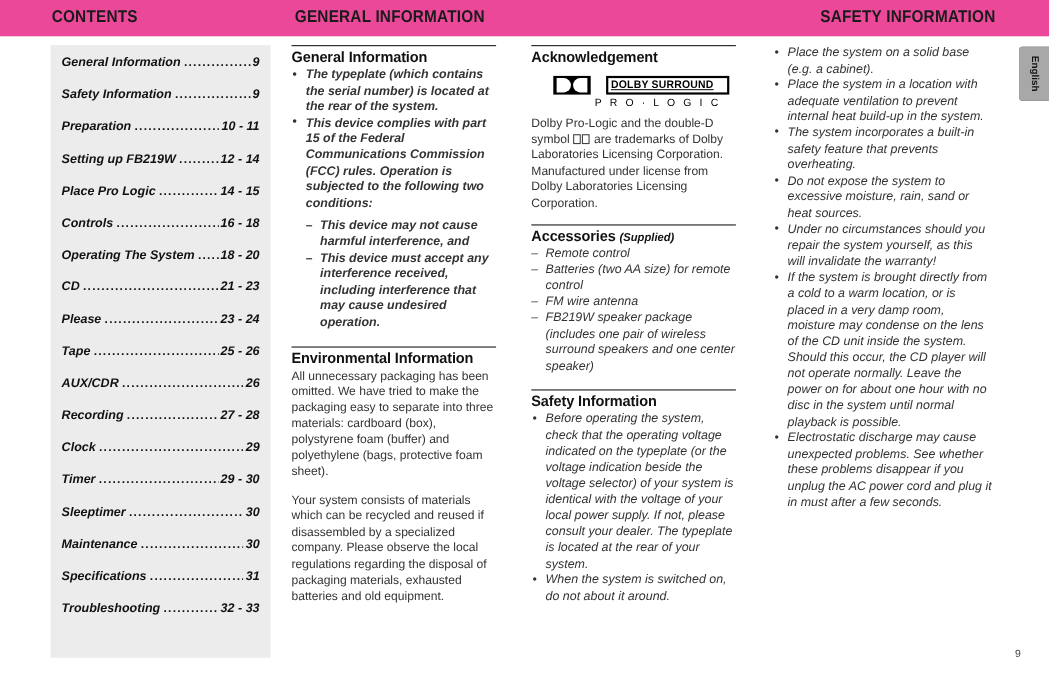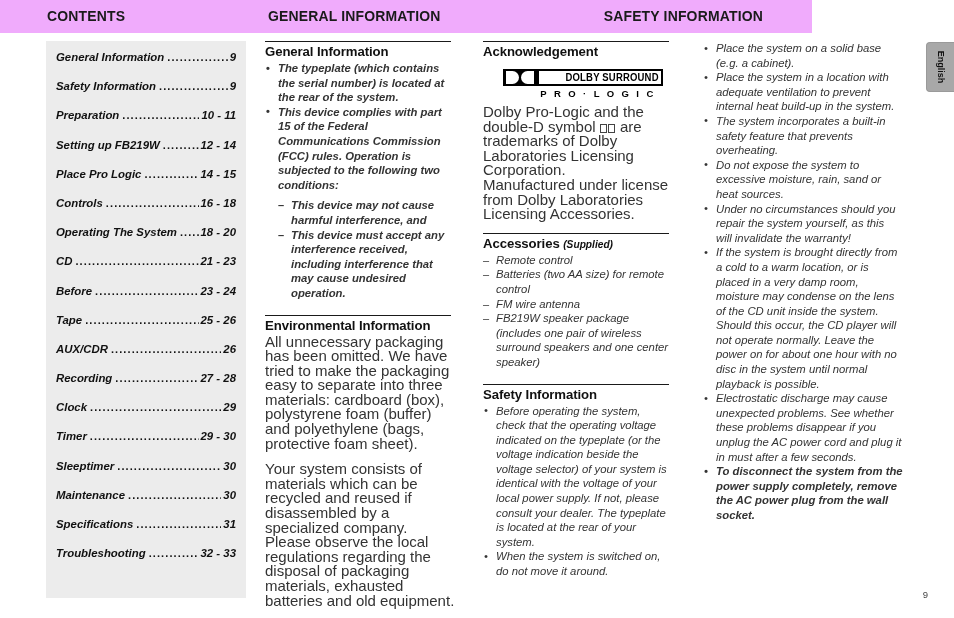--- a/index.html
+++ b/index.html
@@ -13,23 +13,23 @@
     font-family: "Liberation Sans", sans-serif;
     color: #1a1a1a;
     position: relative;
     overflow: hidden;
   }
 
   
   .header-band {
     position: absolute;
     left: 0; top: 0;
-    width: 812px;
+    width: 954px;
     height: 33px;
-    background: #f0abfc;
+    background: #ec4899;
   }
   .header-title {
     position: absolute;
     top: 7px;
     font-size: 15.5px;
     font-weight: bold;
     letter-spacing: 0.2px;
     color: #1a1a1a;
     transform: scaleX(0.9);
     transform-origin: left top;
@@ -192,21 +192,21 @@
     line-height: 15.2px;
   }
   .ital-bold > li::before {
     font-style: normal;
     font-weight: bold;
     color: #111;
   }
   .ital-bold.dashes > li::before { content: "\2013"; }
 
   p.body {
-    font-size: 15px;
+    font-size: 11px;
     line-height: 14.6px;
     color: #333;
     margin: 0 0 11px 0;
   }
   p.body.tight { margin-bottom: 0; }
 
   li.bold-note {
     font-weight: bold;
     color: #111;
   }
@@ -233,39 +233,40 @@
     box-sizing: border-box;
   }
   .dd-half {
     width: 13px;
     height: 13px;
     background: #fff;
   }
   .dd-left  { border-radius: 0 13px 13px 0; }
   .dd-right { border-radius: 13px 0 0 13px; }
   .dolby-word {
-    margin-left: 0;
+    margin-left: 14px;
     flex: 1 1 auto;
     border: 2px solid #000;
     display: flex;
     align-items: center;
-    justify-content: flex-end;
+    justify-content: flex-start;
     box-sizing: border-box;
+    text-decoration: underline;
   }
   .dolby-word span {
     font-size: 10px;
     font-weight: bold;
     letter-spacing: 0.2px;
     color: #000;
     transform: scaleX(0.95);
   }
   .dolby-row2 {
     text-align: center;
     font-size: 9.5px;
-    font-weight: bold;
+    font-weight: normal;
     letter-spacing: 2.4px;
     color: #000;
     margin-top: 2px;
     padding-left: 30px;
   }
   .dd-inline {
     display: inline-flex;
     gap: 1px;
     vertical-align: -1px;
     margin-right: 1px;
@@ -338,21 +339,21 @@
           <span class="toc-label">Operating The System</span>
           <span class="toc-dots">......................................................................</span>
           <span class="toc-page">18 - 20</span>
         </li>
         <li class="toc-row">
           <span class="toc-label">CD</span>
           <span class="toc-dots">......................................................................</span>
           <span class="toc-page">21 - 23</span>
         </li>
         <li class="toc-row">
-          <span class="toc-label">Before</span>
+          <span class="toc-label">Please</span>
           <span class="toc-dots">......................................................................</span>
           <span class="toc-page">23 - 24</span>
         </li>
         <li class="toc-row">
           <span class="toc-label">Tape</span>
           <span class="toc-dots">......................................................................</span>
           <span class="toc-page">25 - 26</span>
         </li>
         <li class="toc-row">
           <span class="toc-label">AUX/CDR</span>
@@ -438,52 +439,51 @@
     </div>
 
     <p class="body tight">
       <span>Dolby Pro-Logic and the double-D symbol</span>
       <span class="dd-inline">
           <i></i>
           <i></i>
         </span>
       <span>are trademarks of Dolby Laboratories Licensing Corporation.</span>
     </p>
-    <p class="body">Manufactured under license from Dolby Laboratories Licensing Accessories.</p>
+    <p class="body">Manufactured under license from Dolby Laboratories Licensing Corporation.</p>
 
     <div class="rule"></div>
     <h2 class="sec">
       <span>Accessories</span>
       <span class="sub">(Supplied)</span>
     </h2>
     <ul class="dashes" id="acc-list">
         <li>Remote control</li>
         <li>Batteries (two AA size) for remote control</li>
         <li>FM wire antenna</li>
         <li>FB219W speaker package (includes one pair of wireless surround speakers and one center speaker)</li>
       </ul>
 
     <div class="spacer-sec"></div>
 
     <div class="rule"></div>
     <h2 class="sec">Safety Information</h2>
     <ul class="bullets" id="safety-left">
         <li>Before operating the system, check that the operating voltage indicated on the typeplate (or the voltage indication beside the voltage selector) of your system is identical with the voltage of your local power supply. If not, please consult your dealer. The typeplate is located at the rear of your system.</li>
-        <li>When the system is switched on, do not move it around.</li>
+        <li>When the system is switched on, do not about it around.</li>
       </ul>
   </div>
 
   <div class="col col-safety">
     <ul class="bullets" id="safety-right">
         <li>Place the system on a solid base (e.g. a cabinet).</li>
         <li>Place the system in a location with adequate ventilation to prevent internal heat build-up in the system.</li>
         <li>The system incorporates a built-in safety feature that prevents overheating.</li>
         <li>Do not expose the system to excessive moisture, rain, sand or heat sources.</li>
         <li>Under no circumstances should you repair the system yourself, as this will invalidate the warranty!</li>
         <li>If the system is brought directly from a cold to a warm location, or is placed in a very damp room, moisture may condense on the lens of the CD unit inside the system. Should this occur, the CD player will not operate normally. Leave the power on for about one hour with no disc in the system until normal playback is possible.</li>
         <li>Electrostatic discharge may cause unexpected problems. See whether these problems disappear if you unplug the AC power cord and plug it in must after a few seconds.</li>
-        <li class="bold-note">To disconnect the system from the power supply completely, remove the AC power plug from the wall socket.</li>
       </ul>
   </div>
 
 </div>
 
 <div class="page-number">9</div>
 
 </body></html>

